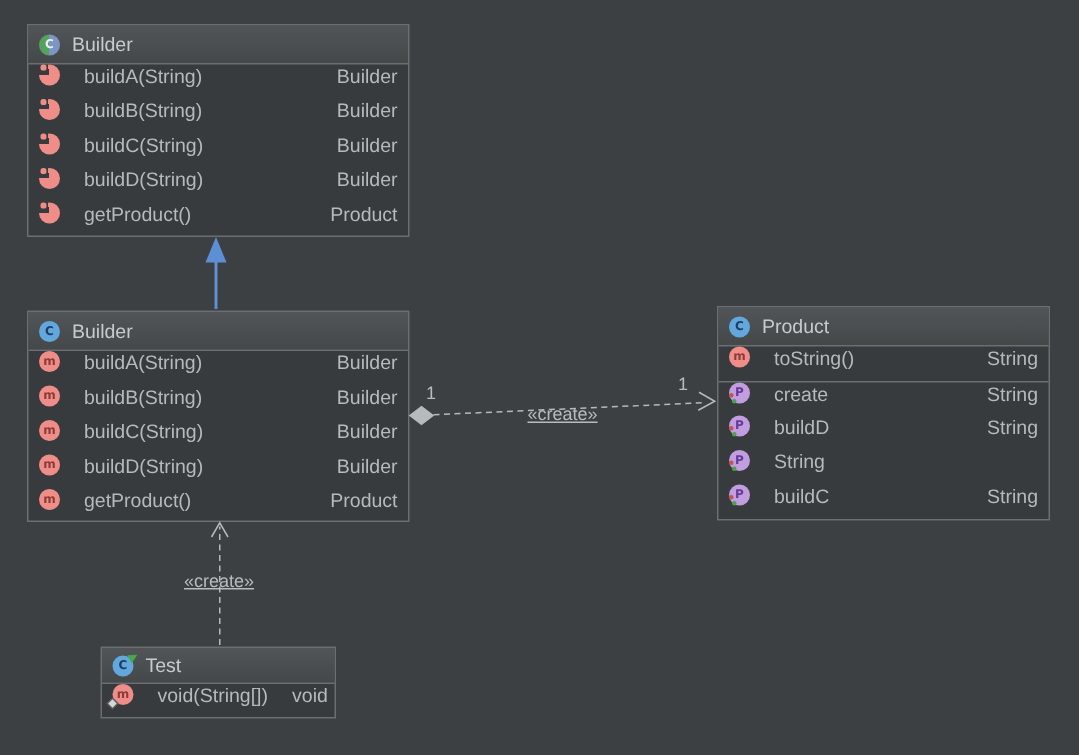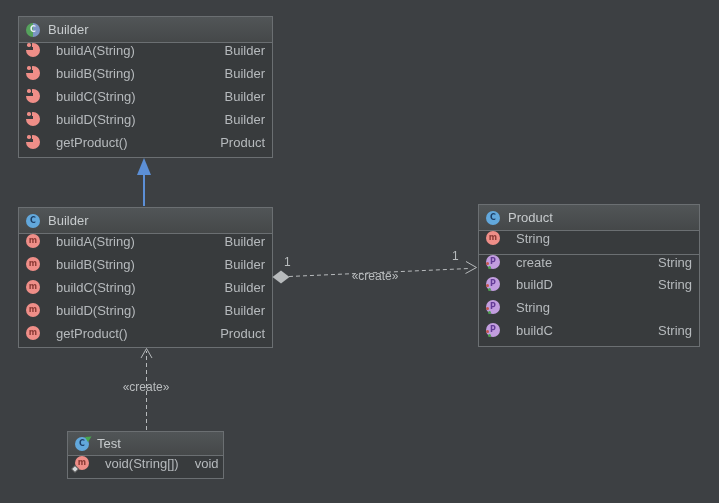--- a/index.html
+++ b/index.html
@@ -22,21 +22,21 @@
   .ic-class-half { background:linear-gradient(90deg,#55a25c 0 50%,#7c95c5 50% 100%); color:#e8eef5; }
   .ic-method { background:#ef8e88; color:#8c3b36; }
   .ic-abs { background:conic-gradient(from 350deg,#ef8e88 0 282deg,transparent 282deg 360deg); }
   .ic-abs::after { content:""; position:absolute; width:3.5px; height:3.5px; border-radius:50%; background:#ef8e88; top:0; left:1px; }
   .ic-prop { background:#c29ddf; color:#643c97; }
   .ic-prop::before { content:""; position:absolute; width:3px; height:3px; border-radius:50%; background:#c4554d; left:0; top:7px; }
   .ic-prop::after { content:""; position:absolute; width:3px; height:3px; border-radius:50%; background:#4f9f50; left:2px; top:11px; }
   .ic-run::after { content:""; position:absolute; top:-2px; right:-3px; width:0; height:0;
       border-left:6px solid #49a64f; border-top:3px solid transparent; border-bottom:3px solid transparent; transform:rotate(-30deg); }
   .ic-entry::before { content:""; position:absolute; width:4px; height:4px; background:#d5d8da; box-shadow:0 0 0 1px #5a5a5a; transform:rotate(45deg); left:-2px; bottom:-1px; }
-  .edge-label { position:absolute; z-index:4; color:#b9bcbe; font-size:12px; text-align:center; }
+  .edge-label { position:absolute; z-index:4; color:#b9bcbe; font-size:12px; text-align:center;text-decoration:underline; }
   .mult { position:absolute; z-index:4; color:#b9bcbe; font-size:12px; }
 </style>
 </head>
 <body>
 
 <div class="box" id="box-builder">
   <div class="title">
     <span class="ic ic-class-half">C</span>
     <span>Builder</span>
   </div>
@@ -99,20 +99,21 @@
   </div>
 </div>
 
 <div class="box" id="box-product">
   <div class="title">
     <span class="ic ic-class">C</span>
     <span>Product</span>
   </div>
   <div class="row">
     <span class="ic ic-method">m</span>
+    <span class="name">toString()</span>
     <span class="type">String</span>
   </div>
   <div class="row sep">
     <span class="ic ic-prop">P</span>
     <span class="name">create</span>
     <span class="type">String</span>
   </div>
   <div class="row">
     <span class="ic ic-prop">P</span>
     <span class="name">buildD</span>

